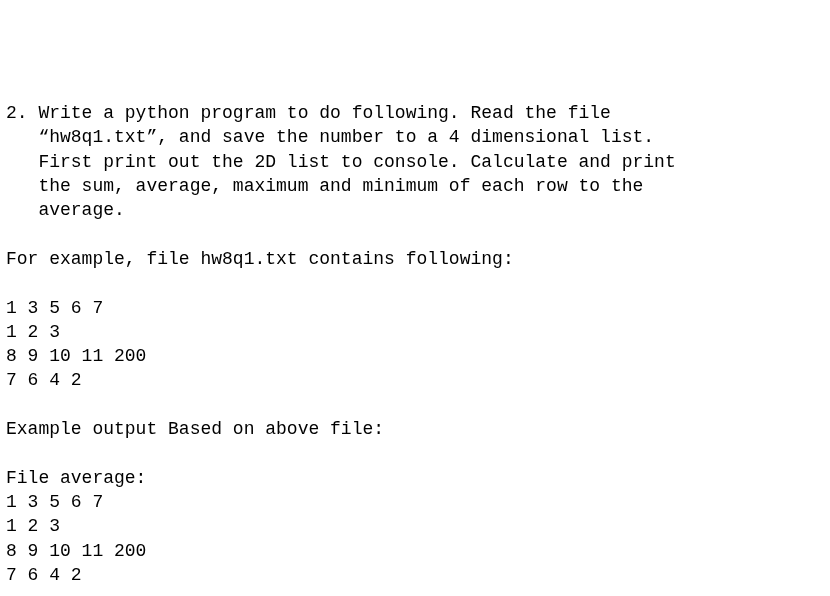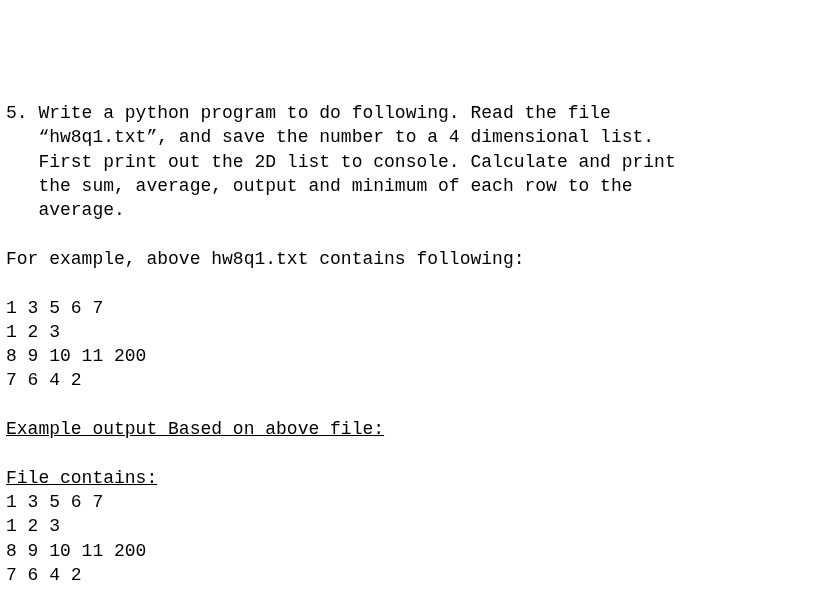--- a/index.html
+++ b/index.html
@@ -11,44 +11,43 @@
     font-family: "Courier New", Courier, monospace;
     font-size: 18px;
     line-height: 1.35;
     color: #000;
     padding: 4px 6px 20px 6px;
     white-space: pre;
     width: 830px;
     box-sizing: border-box;
   }
   .u {
-    text-decoration: underline;
   }
 </style>
 </head>
 <body>
 
 
 
-<span>5. Write a python program to do following. Read the file</span>
+<span>2. Write a python program to do following. Read the file</span>
 <span>   “hw8q1.txt”, and save the number to a 4 dimensional list.</span>
 <span>   First print out the 2D list to console. Calculate and print</span>
-<span>   the sum, average, output and minimum of each row to the</span>
+<span>   the sum, average, maximum and minimum of each row to the</span>
 <span>   average.</span>
 
-<span>For example, above hw8q1.txt contains following:</span>
+<span>For example, file hw8q1.txt contains following:</span>
 
 <span>1 3 5 6 7</span>
 <span>1 2 3</span>
 <span>8 9 10 11 200</span>
 <span>7 6 4 2</span>
 
 <span class="u">Example output Based on above file:</span>
 
-<span class="u">File contains:</span>
+<span class="u">File average:</span>
 <span>1 3 5 6 7</span>
 <span>1 2 3</span>
 <span>8 9 10 11 200</span>
 <span>7 6 4 2</span>
 
 
 
 
 
 

